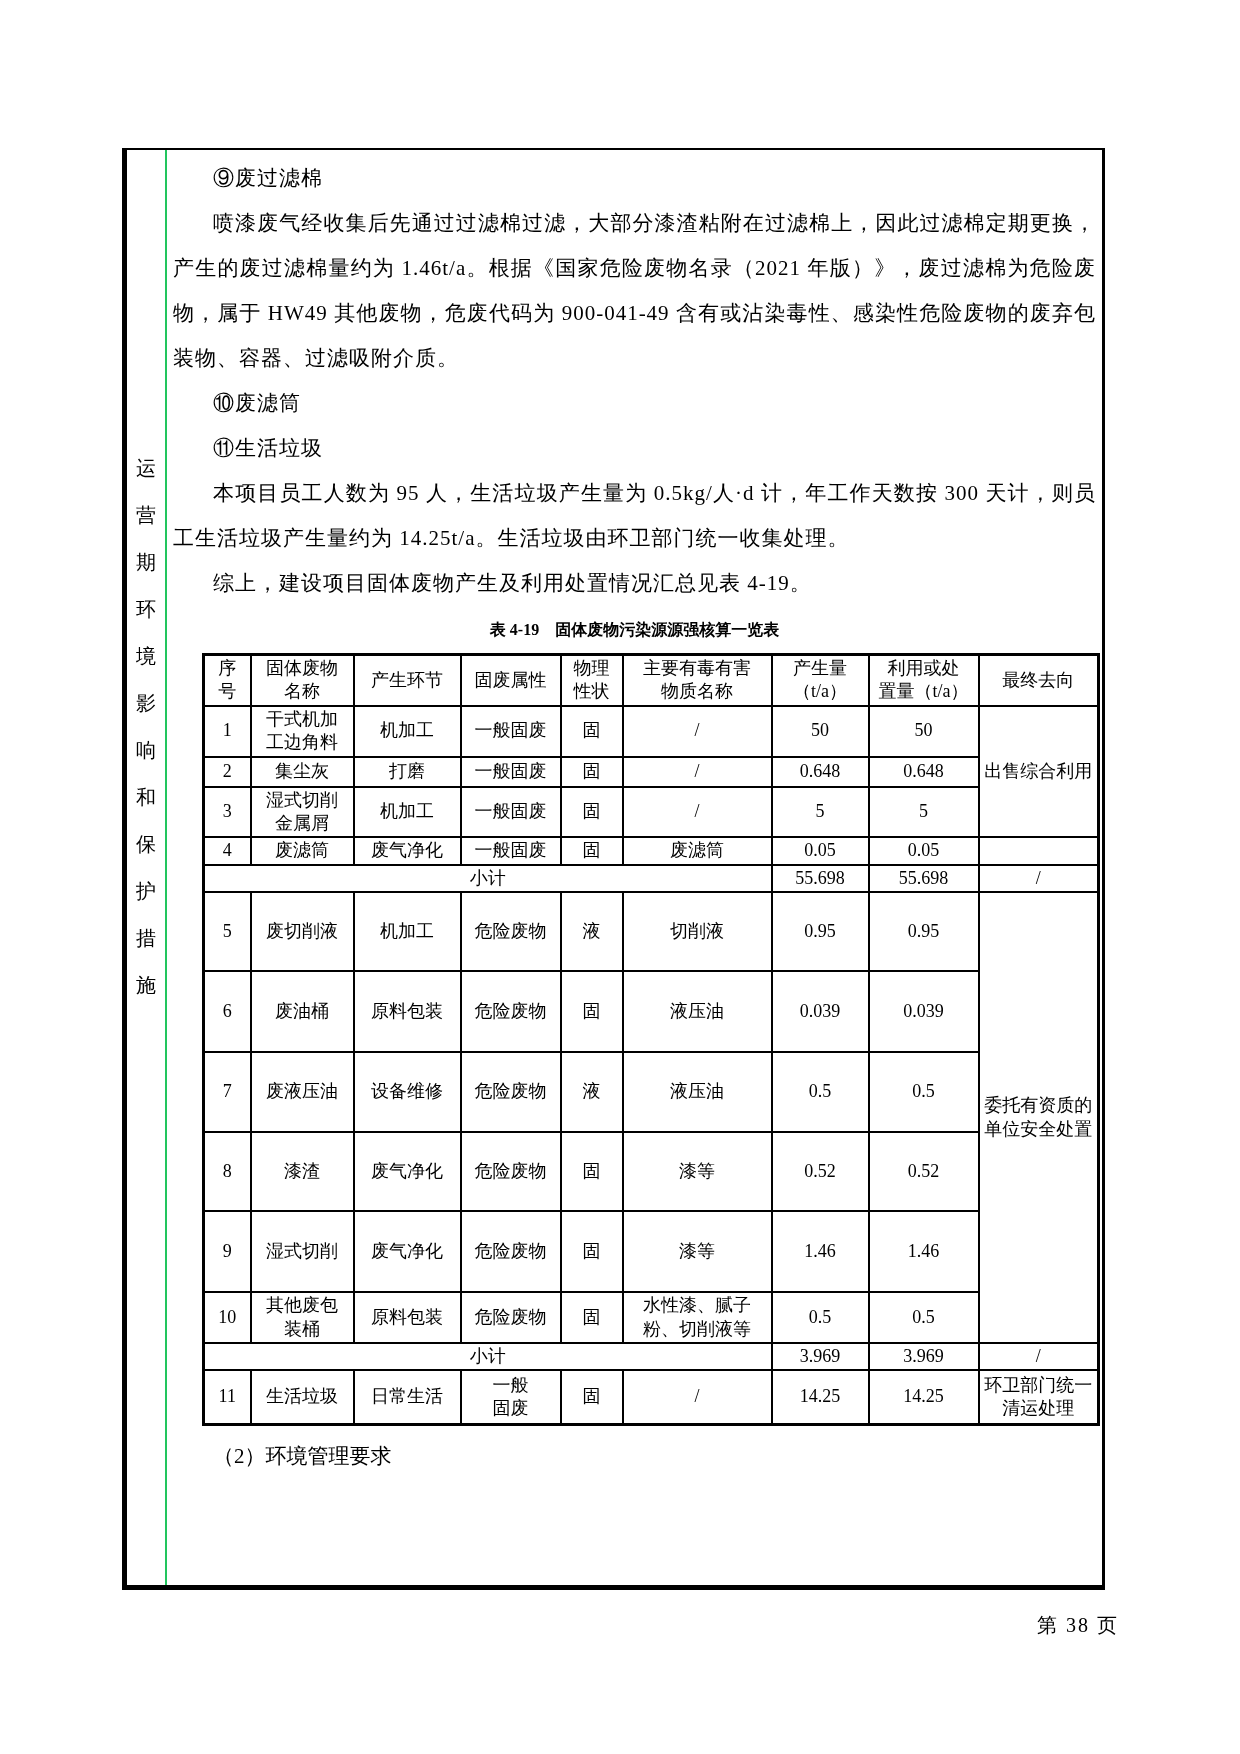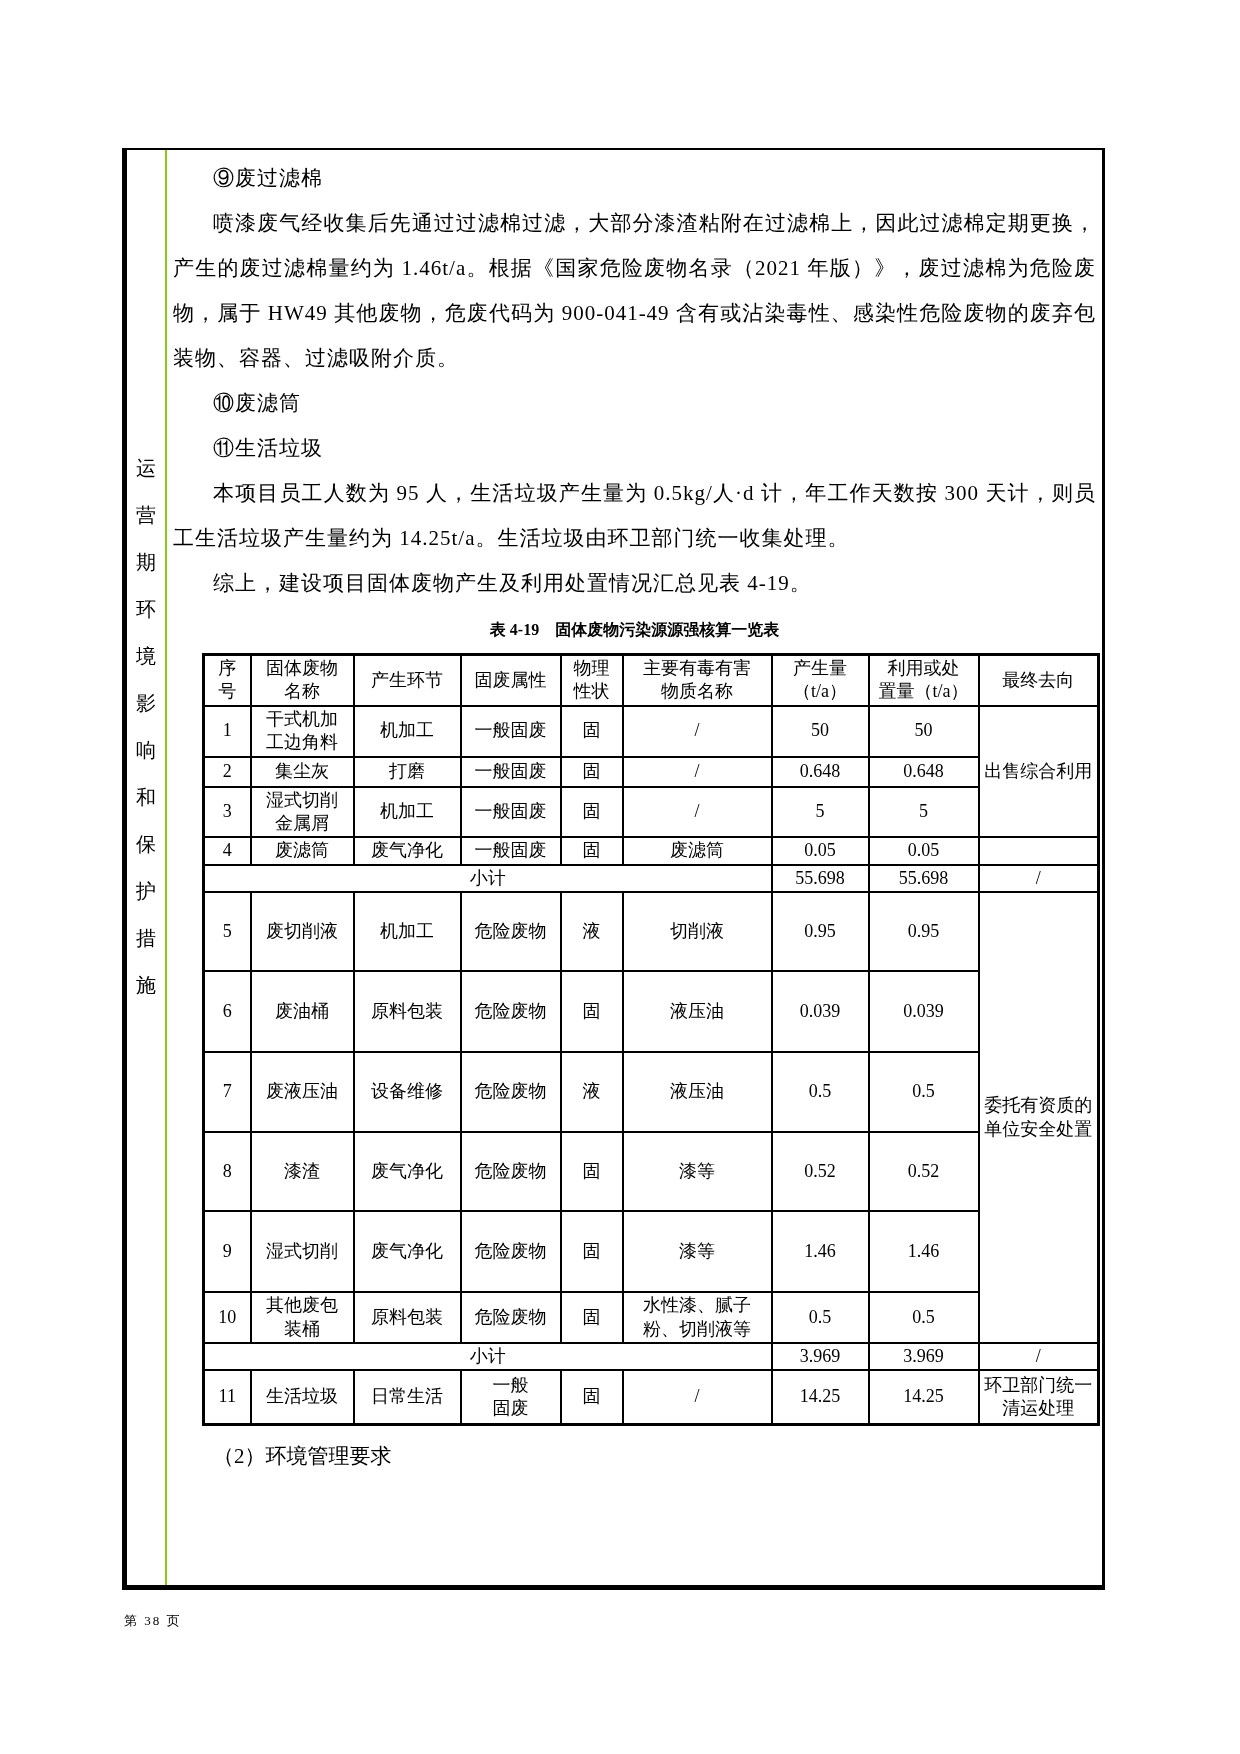--- a/index.html
+++ b/index.html
@@ -12,21 +12,21 @@
   
   .frame {
     position:absolute; left:122px; top:148px; width:983px; height:1442px;
     border-left:5px solid #000; border-right:3px solid #000;
     border-top:2px solid #000; border-bottom:5px solid #000;
     background:#fff;
   }
   
   .side-col {
     position:absolute; left:0; top:0; width:40px; height:100%;
-    border-right:2px solid #84cc16;
+    border-right:2px solid #22c55e;
   }
   .side-label {
     position:absolute; left:0; top:295px; width:38px;
     font-size:20px; line-height:47px; text-align:center;
     word-break:break-all; white-space:normal;
   }
   
   .content {
     position:absolute; left:42px; top:0; width:933px; height:100%;
     padding:6px 6px 8px 4px;
@@ -62,22 +62,22 @@
   tr.rh-r8     { height:79px; }
   tr.rh-r9     { height:81px; }
   tr.rh-r10    { height:50px; }
   tr.rh-st2    { height:25px; }
   tr.rh-r11    { height:54px; }
   .after-table {
     font-size:21px; line-height:40px; margin-top:10px; text-indent:40px;
   }
   
   .footer {
-    position:absolute; left:124px; top:1612px; width:983px;
-    text-align:left; font-size:13px; letter-spacing:2px;
+    position:absolute; left:136px; top:1612px; width:983px;
+    text-align:right; font-size:20px; letter-spacing:2px;
   }
 </style>
 </head>
 <body>
 
 <div class="frame">
 
   <div class="side-col">
     <div class="side-label">运营期环境影响和保护措施</div>
   </div>

